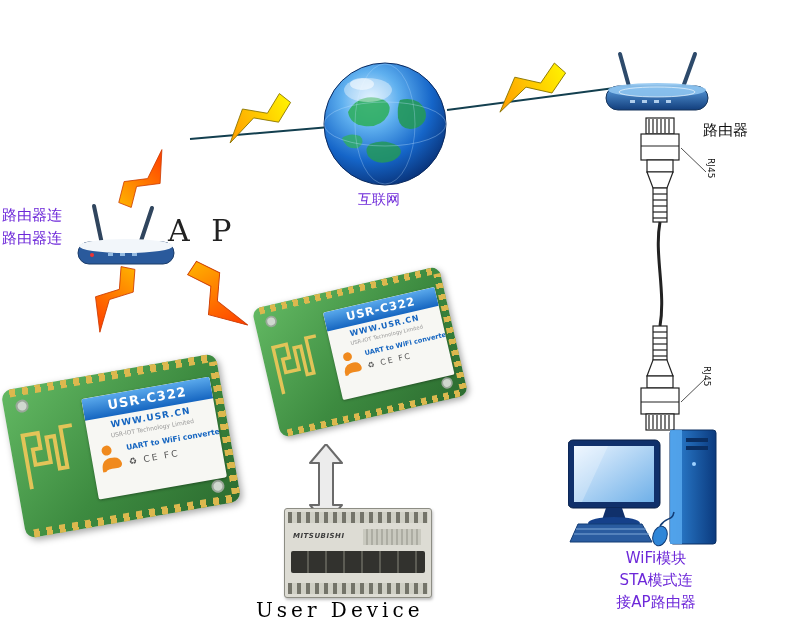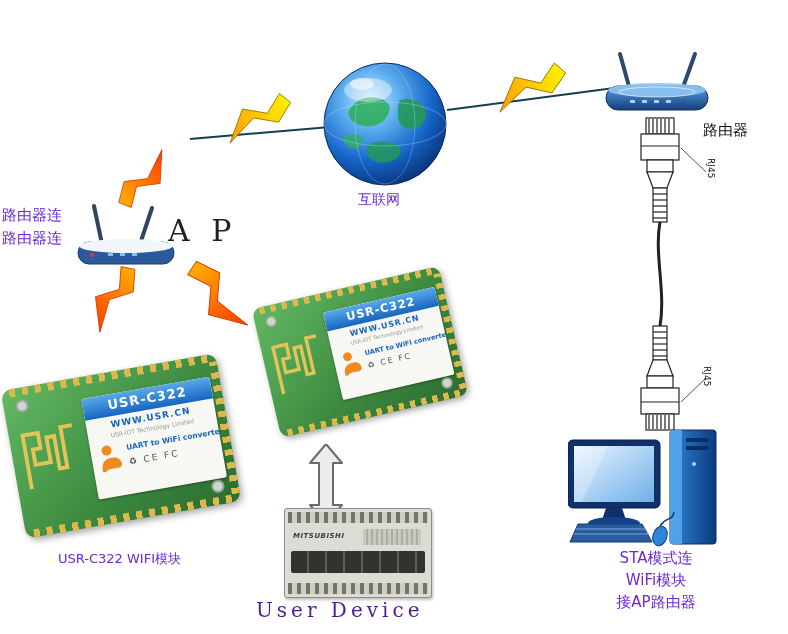--- a/index.html
+++ b/index.html
@@ -5,21 +5,21 @@
   html,body{margin:0;padding:0;background:#fff;}
   .canvas{position:relative;width:788px;height:634px;background:#ffffff;overflow:hidden;
           font-family:"DejaVu Sans",sans-serif;}
   .abs{position:absolute;}
   svg{display:block;}
 
   
   .red-note{position:absolute;color:#6d28d9;font-size:15px;line-height:1.5;font-family:"DejaVu Sans",sans-serif;}
   .red-note.center{text-align:center;}
   .plain-label{position:absolute;color:#111;font-family:"DejaVu Sans",sans-serif;margin-top:28px;}
-  .serif-label{position:absolute;color:#4c1d95;font-family:"DejaVu Serif",serif;}
+  .serif-label{position:absolute;color:#000000;font-family:"DejaVu Serif",serif;}
 
   
   .layer{position:absolute;left:0;top:0;pointer-events:none;}
 
   
   .module{position:absolute;width:218px;height:150px;}
   .pcb{position:absolute;inset:0;background:linear-gradient(140deg,#63b963 0%,#3d8b40 55%,#2c6c30 100%);
        border-radius:10px;box-shadow:2px 3px 7px rgba(0,0,0,.35);}
   .cast{position:absolute;left:8px;right:8px;height:8px;
         background:repeating-linear-gradient(90deg,#dcb84e 0 6px,rgba(0,0,0,0) 6px 13px);}
@@ -197,21 +197,20 @@
           </svg>
           <div class="mlabel-txt">
             <div class="mlabel-product">UART to WiFi converter</div>
             <div class="mlabel-certs">♻ CE FC</div>
           </div>
         </div>
       </div>
     </div>
   </div>
 
-  <div class="red-note" style="left:58px;top:549px;font-size:13px;">USR-C322 WIFI模块</div>
 
   <div class="abs" style="left:306px;top:444px;width:40px;height:80px;">
     <svg width="40" height="80" viewBox="0 0 40 80">
       <polygon points="20,0 36,19 27,19 27,61 36,61 20,80 4,61 13,61 13,19 4,19" fill="#ececec" stroke="#6a6a6a" stroke-width="2" stroke-linejoin="round"></polygon>
     </svg>
   </div>
 
   <div class="plc">
     <div class="plc-body">
       <div class="plc-terms top"></div>
@@ -297,18 +296,18 @@
       <polygon points="38,84 54,84 58,96 34,96" fill="#10306b"></polygon>
       <ellipse cx="46" cy="99" rx="26" ry="6" fill="#15408a"></ellipse>
       <polygon points="10,100 74,100 84,118 2,118" fill="#2a5ca0" stroke="#123c75"></polygon>
       <line x1="8" y1="105" x2="78" y2="105" stroke="#7fa8d8" stroke-width="1"></line>
       <line x1="6" y1="110" x2="81" y2="110" stroke="#7fa8d8" stroke-width="1"></line>
       <ellipse cx="92" cy="112" rx="7" ry="10" fill="#2f86d8" stroke="#123c75" transform="rotate(18 92 112)"></ellipse>
     </svg>
   </div>
 
   <div class="red-note center" style="left:592px;top:548px;width:128px;font-size:15px;line-height:1.45;">
+    <div>WiFi模块</div>
     <div>STA模式连</div>
-    <div>WiFi模块</div>
     <div>接AP路由器</div>
   </div>
 
 </div>
 
 </body></html>

